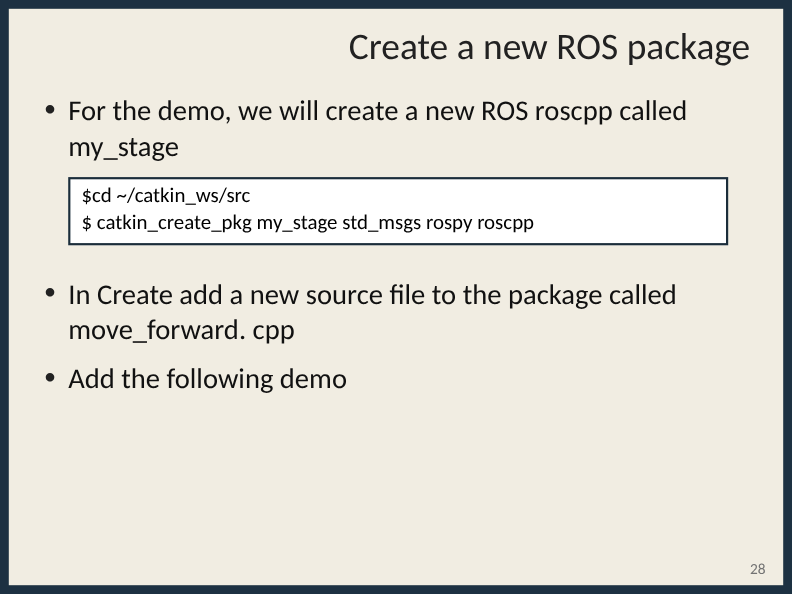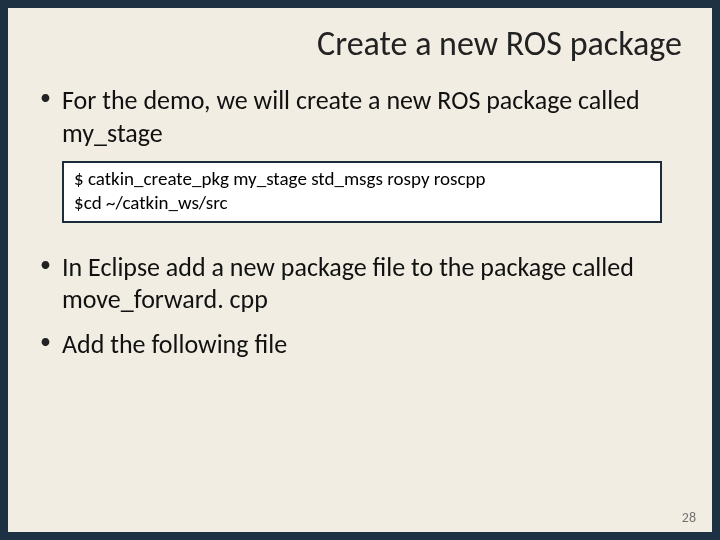--- a/index.html
+++ b/index.html
@@ -59,27 +59,27 @@
     color: #737373;
   }
 </style>
 </head>
 <body>
 
 <div class="slide">
   <h1 class="title">Create a new ROS package</h1>
 
   <ul class="bullets">
-    <li>For the demo, we will create a new ROS package called my_stage</li>
+    <li>For the demo, we will create a new ROS roscpp called my_stage</li>
   </ul>
 
   <div class="code-box">
+    <div>$cd ~/catkin_ws/src</div>
     <div>$ catkin_create_pkg my_stage std_msgs rospy roscpp</div>
-    <div>$cd ~/catkin_ws/src</div>
   </div>
 
   <ul class="bullets">
-    <li>In Eclipse add a new package file to the package called move_forward. cpp</li>
-    <li>Add the following file</li>
+    <li>In Create add a new source file to the package called move_forward. cpp</li>
+    <li>Add the following demo</li>
   </ul>
 
   <div class="page-num">28</div>
 </div>
 
 </body></html>

